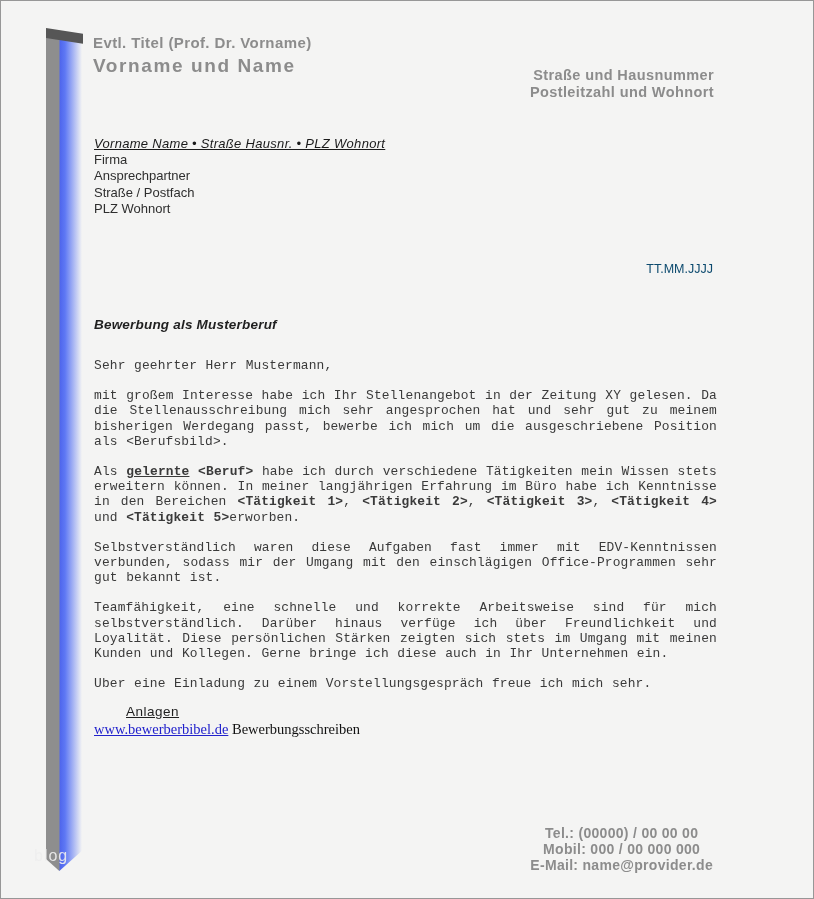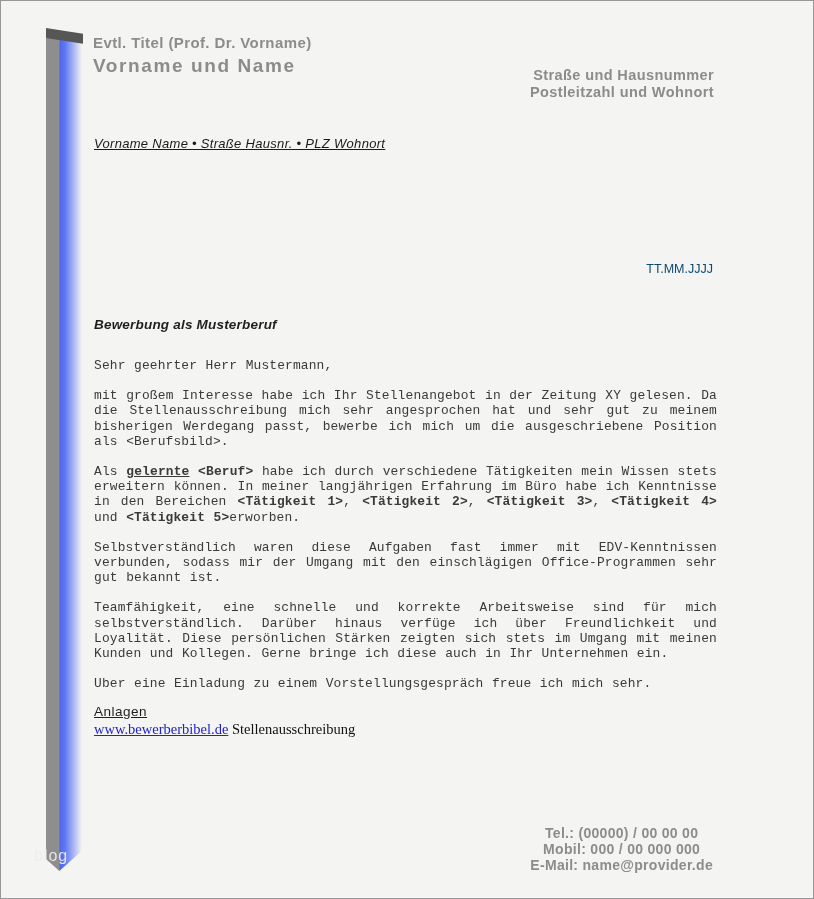--- a/index.html
+++ b/index.html
@@ -58,21 +58,21 @@
   .letter-body {
     position:absolute; left:93px; top:357px; width:623px;
     font-size:12.9px; line-height:15.2px; color:#3a3a3a;
     text-align:justify; letter-spacing:0.15px; word-spacing:0.6px;
   }
   .letter-body p { margin:0 0 15px 0;font-family:Liberation Mono, monospace; }
 
   
   .attachments { position:absolute; left:93px; top:703px; }
   .attachments-heading {
-    font-size:13.5px; text-decoration:underline; color:#1f1f1f; letter-spacing:0.5px;
+    font-size:13.5px; text-decoration:underline; color:#1f1f1f; letter-spacing:0.5px;margin-left:32px;
   }
   .attachments-line { font-family:"Liberation Serif", serif; font-size:14.5px; color:#111; margin-top:2px; }
   .attachments-link { color:#2222cc; text-decoration:underline; cursor:pointer; }
 
   
   .footer {
     position:absolute; right:100px; top:825px; text-align:center;
     color:#8c8c8c; font-weight:bold; font-size:14px; line-height:15.8px; letter-spacing:0.3px;
   }
 </style>
@@ -92,39 +92,45 @@
     <div class="header-name-line">Vorname und Name</div>
   </div>
 
   <div class="header-address">
     <div>Straße und Hausnummer</div>
     <div>Postleitzahl und Wohnort</div>
   </div>
 
   <div class="sender-line">Vorname Name • Straße Hausnr. • PLZ Wohnort</div>
 
+  <div class="recipient">
+    <div>Firma</div>
+    <div>Ansprechpartner</div>
+    <div>Straße / Postfach</div>
+    <div>PLZ Wohnort</div>
+  </div>
 
   <div class="date">TT.MM.JJJJ</div>
 
   <div class="subject">Bewerbung als Musterberuf</div>
 
   <div class="letter-body">
     <p>Sehr geehrter Herr Mustermann,</p>
     <p>mit großem Interesse habe ich Ihr Stellenangebot in der Zeitung XY gelesen. Da die Stellenausschreibung mich sehr angesprochen hat und sehr gut zu meinem bisherigen Werdegang passt, bewerbe ich mich um die ausgeschriebene Position als &lt;Berufsbild&gt;.</p>
     <p><span>Als </span><span style="font-weight: bold; text-decoration: underline;">gelernte</span><span style="font-weight: bold;"> &lt;Beruf&gt;</span><span> habe ich durch verschiedene Tätigkeiten mein Wissen stets erweitern können. In meiner langjährigen Erfahrung im Büro habe ich Kenntnisse in den Bereichen </span><span style="font-weight: bold;">&lt;Tätigkeit 1&gt;</span><span>, </span><span style="font-weight: bold;">&lt;Tätigkeit 2&gt;</span><span>, </span><span style="font-weight: bold;">&lt;Tätigkeit 3&gt;</span><span>, </span><span style="font-weight: bold;">&lt;Tätigkeit 4&gt;</span><span> und </span><span style="font-weight: bold;">&lt;Tätigkeit 5&gt;</span><span>erworben.</span></p>
     <p>Selbstverständlich waren diese Aufgaben fast immer mit EDV-Kenntnissen verbunden, sodass mir der Umgang mit den einschlägigen Office-Programmen sehr gut bekannt ist.</p>
     <p>Teamfähigkeit, eine schnelle und korrekte Arbeitsweise sind für mich selbstverständlich. Darüber hinaus verfüge ich über Freundlichkeit und Loyalität. Diese persönlichen Stärken zeigten sich stets im Umgang mit meinen Kunden und Kollegen. Gerne bringe ich diese auch in Ihr Unternehmen ein.</p>
     <p>Uber eine Einladung zu einem Vorstellungsgespräch freue ich mich sehr.</p>
   </div>
 
   <div class="attachments">
     <div class="attachments-heading">Anlagen</div>
     <div class="attachments-line">
       <a class="attachments-link">www.bewerberbibel.de</a>
-      <span>Stellenausschreibung</span>
+      <span>Bewerbungsschreiben</span>
     </div>
   </div>
 
   <div class="footer">
     <div>Tel.: (00000) / 00 00 00</div>
     <div>Mobil: 000 / 00 000 000</div>
     <div>E-Mail: name@provider.de</div>
   </div>
 
 </div>

